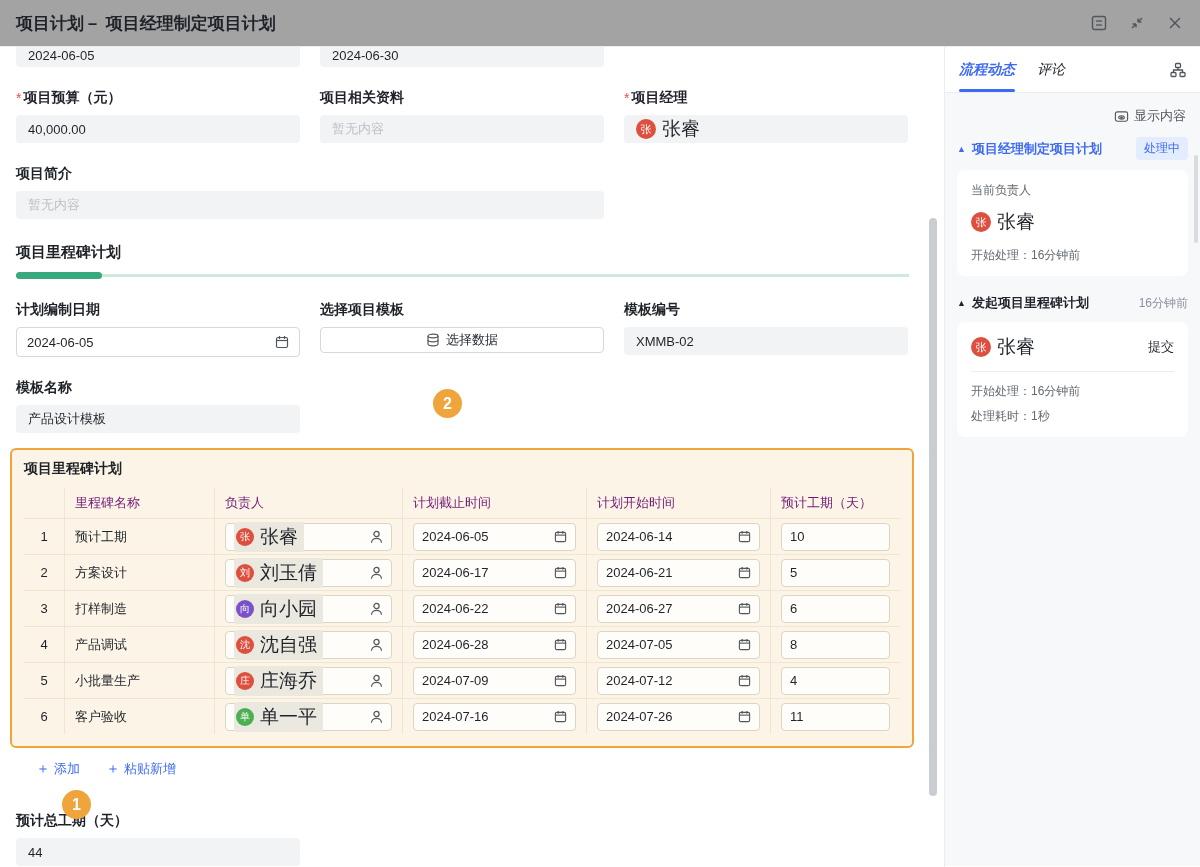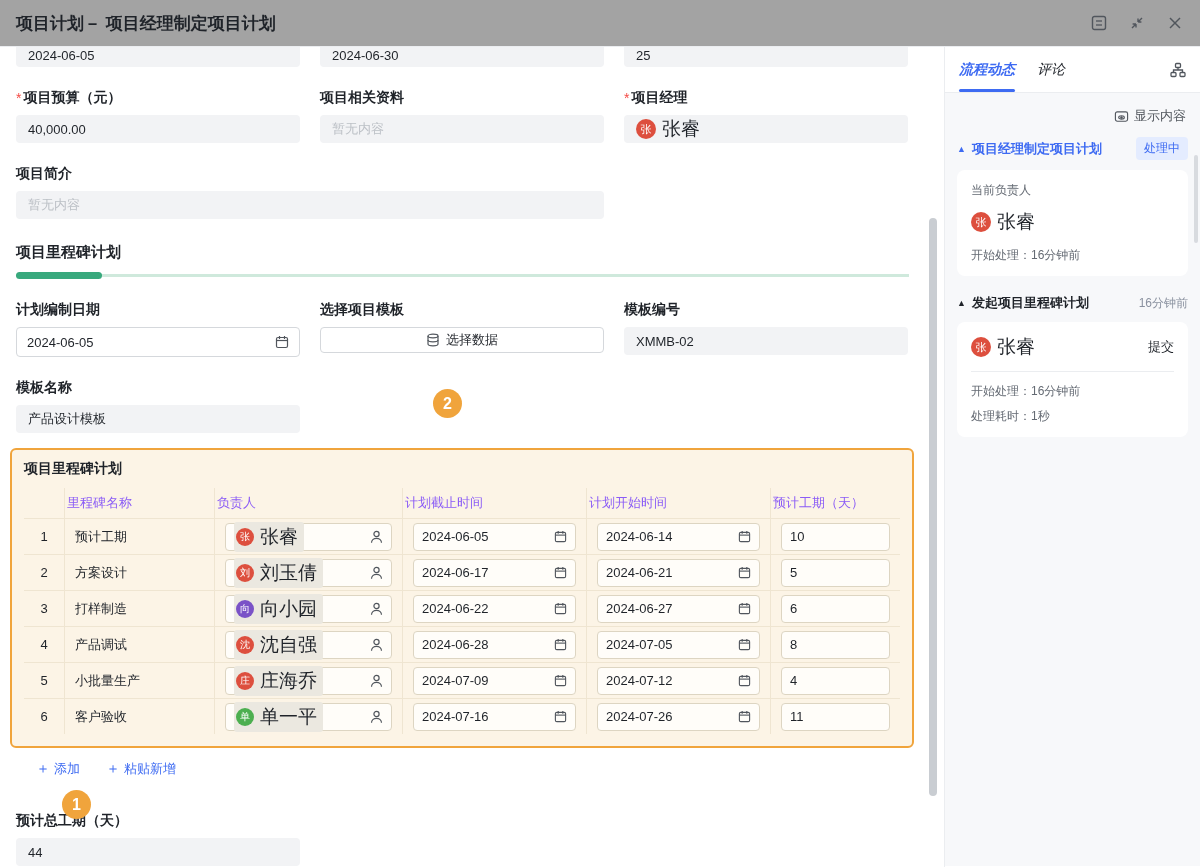--- a/index.html
+++ b/index.html
@@ -43,21 +43,21 @@
   .btn-select { background:#fff; border:1px solid #d5d8dc; border-radius:4px; height:26px;
     display:flex; align-items:center; justify-content:center; gap:6px; font-size:13px; cursor:pointer; }
 
   
   .panel { margin:15px 0 0 -6px; width:904px; border:2px solid #f0a43c; border-radius:6px;
     background:#fcf4e6; padding:10px 12px 12px; }
   .panel .ptitle { font-size:14px; font-weight:700; margin-bottom:10px; }
   .tbl { width:100%; }
   .trow { display:grid; grid-template-columns:40px 150px 188px 184px 184px 1fr; align-items:center; }
   .thead { height:30px; }
-  .thead > div { font-size:13px; color:#8b5cf6; padding-left:2px;font-family:Liberation Serif, serif; }
+  .thead > div { font-size:13px; color:#701a75; padding-left:10px;font-family:Liberation Serif, serif; }
   .tdata { height:36px; border-top:1px solid #efe5d1; }
   .tdata > div { height:100%; display:flex; align-items:center; padding-left:10px; }
   .trow > div + div { border-left:1px solid #efe5d1; height:100%; display:flex; align-items:center; }
   .thead > div:first-child, .tdata > div:first-child { justify-content:center; padding-left:0; display:flex; }
   .idx { font-size:13px; }
   .cellname { font-size:13px; }
   .box { background:#fffdf9; border:1px solid #ddd5c2; border-radius:4px; height:28px; flex:1;
     margin-right:10px; display:flex; align-items:center; padding:0 8px; font-size:13px; }
   .ownerchip { background:#ebe8e0; border-radius:3px; display:flex; align-items:center; padding:2px 6px 2px 2px; }
   .ownerchip .avatar { width:18px; height:18px; font-size:10px; }
@@ -134,21 +134,20 @@
       </svg>
   </div>
 </div>
 
 <div class="main">
   <div class="content">
 
     <div class="grid3" style="margin-bottom:22px;">
       <div class="field-ro field-cut">2024-06-05</div>
       <div class="field-ro field-cut">2024-06-30</div>
-      <div class="field-ro field-cut">25</div>
     </div>
 
     <div class="grid3">
       <div>
         <div class="lbl">
             <span class="req">*</span>
             <span>项目预算（元）</span>
           </div>
         <div class="field-ro">40,000.00</div>
       </div>

